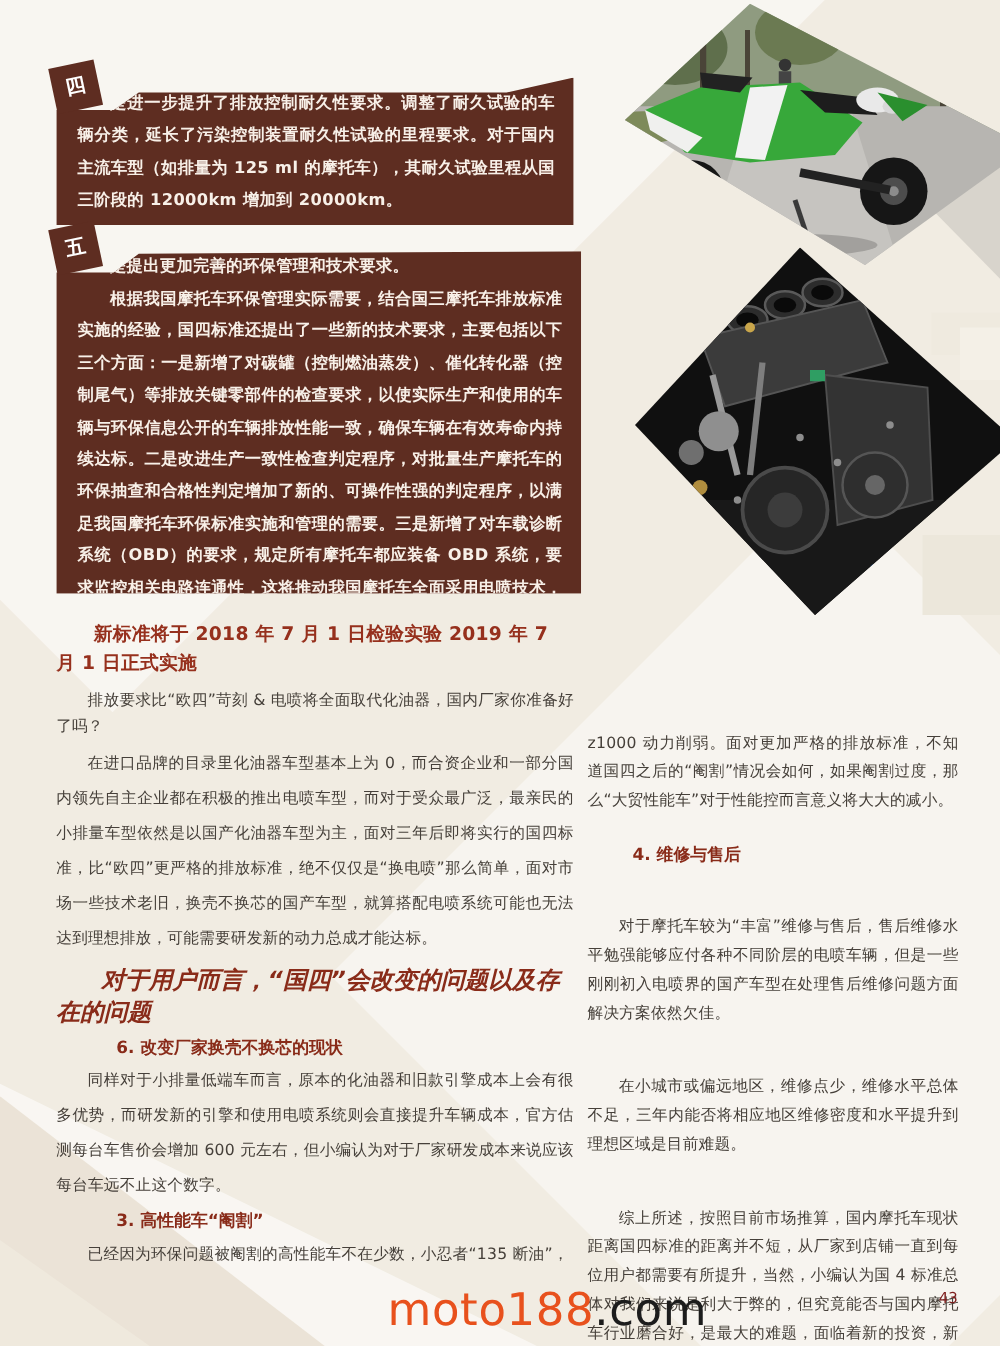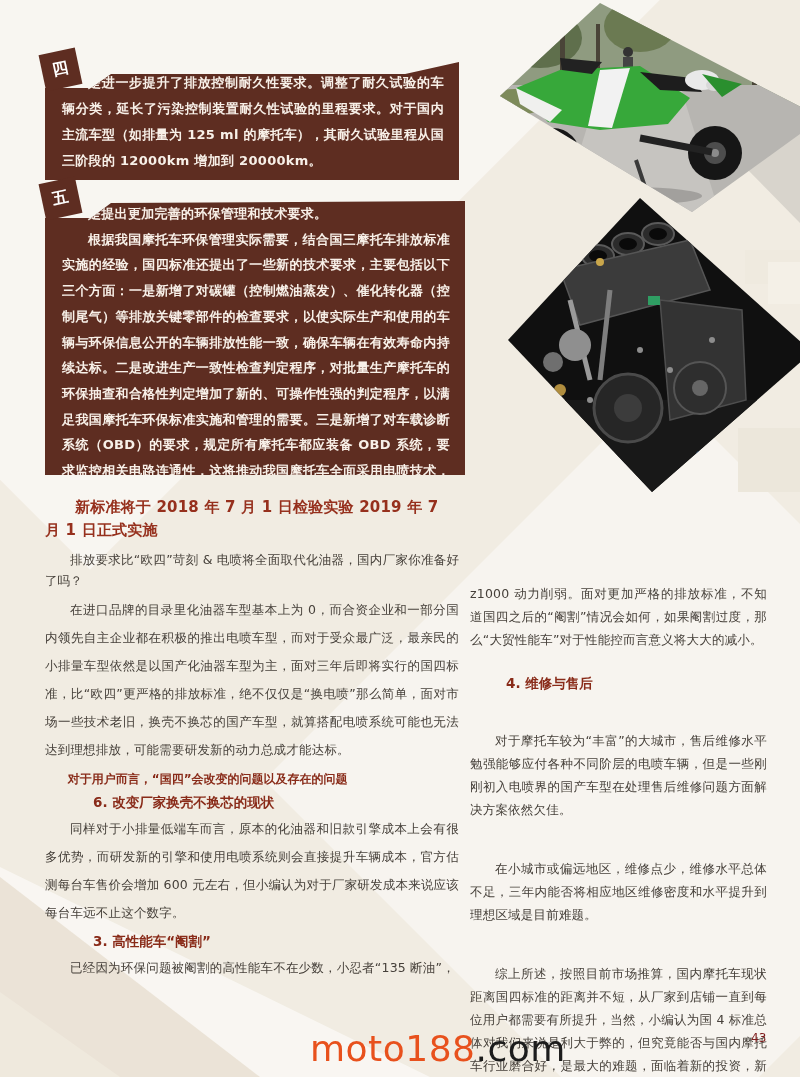--- a/index.html
+++ b/index.html
@@ -45,22 +45,22 @@
   
   .col { position:absolute; z-index:2; color:#46403a; }
   .col-left  { left:45px; top:496px; width:414px; }
   .col-right { left:470px; top:546px; width:297px; }
   .headline { color:#96301d; font-size:15px; font-weight:bold; line-height:23px;
     text-indent:2em; margin:0 0 7px; letter-spacing:.2px; }
   .lead { font-size:12.5px; line-height:21px; text-indent:2em; margin:0 0 5px;
     text-align:justify; }
   .bodyp { font-size:12.5px; line-height:28px; text-indent:2em; margin:0;
     text-align:justify; letter-spacing:.2px; }
-  .section-title { color:#892b19; font-size:12px; font-weight:bold;
-    text-indent:1.9em; margin:7px 0 4px; }
+  .section-title { color:#892b19; font-size:19px; font-weight:bold;
+    text-indent:1.9em; margin:7px 0 4px;font-style:italic; }
   .subhead { color:#892b19; font-size:13.5px; font-weight:bold;
     margin:6px 0 3px; padding-left:48px; }
   .col-right .bodyp { line-height:23px;margin-top:36px; }
   .col-right .subhead { padding-left:36px; margin:24px 0 5px; }
   .noindent { text-indent:0; }
 
   
   .footer-logo { position:absolute; left:310px; top:1028px; z-index:2;
     font-size:36px; font-weight:normal; letter-spacing:.5px; }
   .logo-main { color:#e8511d; }
@@ -178,21 +178,21 @@
     <h3 class="section-title">对于用户而言，“国四”会改变的问题以及存在的问题</h3>
     <h4 class="subhead">6. 改变厂家换壳不换芯的现状</h4>
     <p class="bodyp">同样对于小排量低端车而言，原本的化油器和旧款引擎成本上会有很多优势，而研发新的引擎和使用电喷系统则会直接提升车辆成本，官方估测每台车售价会增加 600 元左右，但小编认为对于厂家研发成本来说应该每台车远不止这个数字。</p>
     <h4 class="subhead">3. 高性能车“阉割”</h4>
     <p class="bodyp">已经因为环保问题被阉割的高性能车不在少数，小忍者“135 断油”，</p>
   </div>
 
   <div class="col col-right">
     <p class="bodyp noindent">z1000 动力削弱。面对更加严格的排放标准，不知道国四之后的“阉割”情况会如何，如果阉割过度，那么“大贸性能车”对于性能控而言意义将大大的减小。</p>
     <h4 class="subhead">4. 维修与售后</h4>
-    <p class="bodyp">对于摩托车较为“丰富”的大城市，售后维修水平勉强能够应付各种不同阶层的电喷车辆，但是一些刚刚初入电喷界的国产车型在处理售后维修问题方面解决方案依然欠佳。</p>
+    <p class="bodyp">对于摩托车较为“丰富”维修与售后，售后维修水平勉强能够应付各种不同阶层的电喷车辆，但是一些刚刚初入电喷界的国产车型在处理售后维修问题方面解决方案依然欠佳。</p>
     <p class="bodyp">在小城市或偏远地区，维修点少，维修水平总体不足，三年内能否将相应地区维修密度和水平提升到理想区域是目前难题。</p>
     <p class="bodyp">综上所述，按照目前市场推算，国内摩托车现状距离国四标准的距离并不短，从厂家到店铺一直到每位用户都需要有所提升，当然，小编认为国 4 标准总体对我们来说是利大于弊的，但究竟能否与国内摩托车行业磨合好，是最大的难题，面临着新的投资，新的“换血”，希望三年后，能够看到摩托车行业的新面貌。</p>
   </div>
 
   <div class="footer-logo">
     <span class="logo-main">moto188</span><span class="logo-suffix">.com</span>
   </div>
   <div class="page-number">43</div>
 
 </div>

